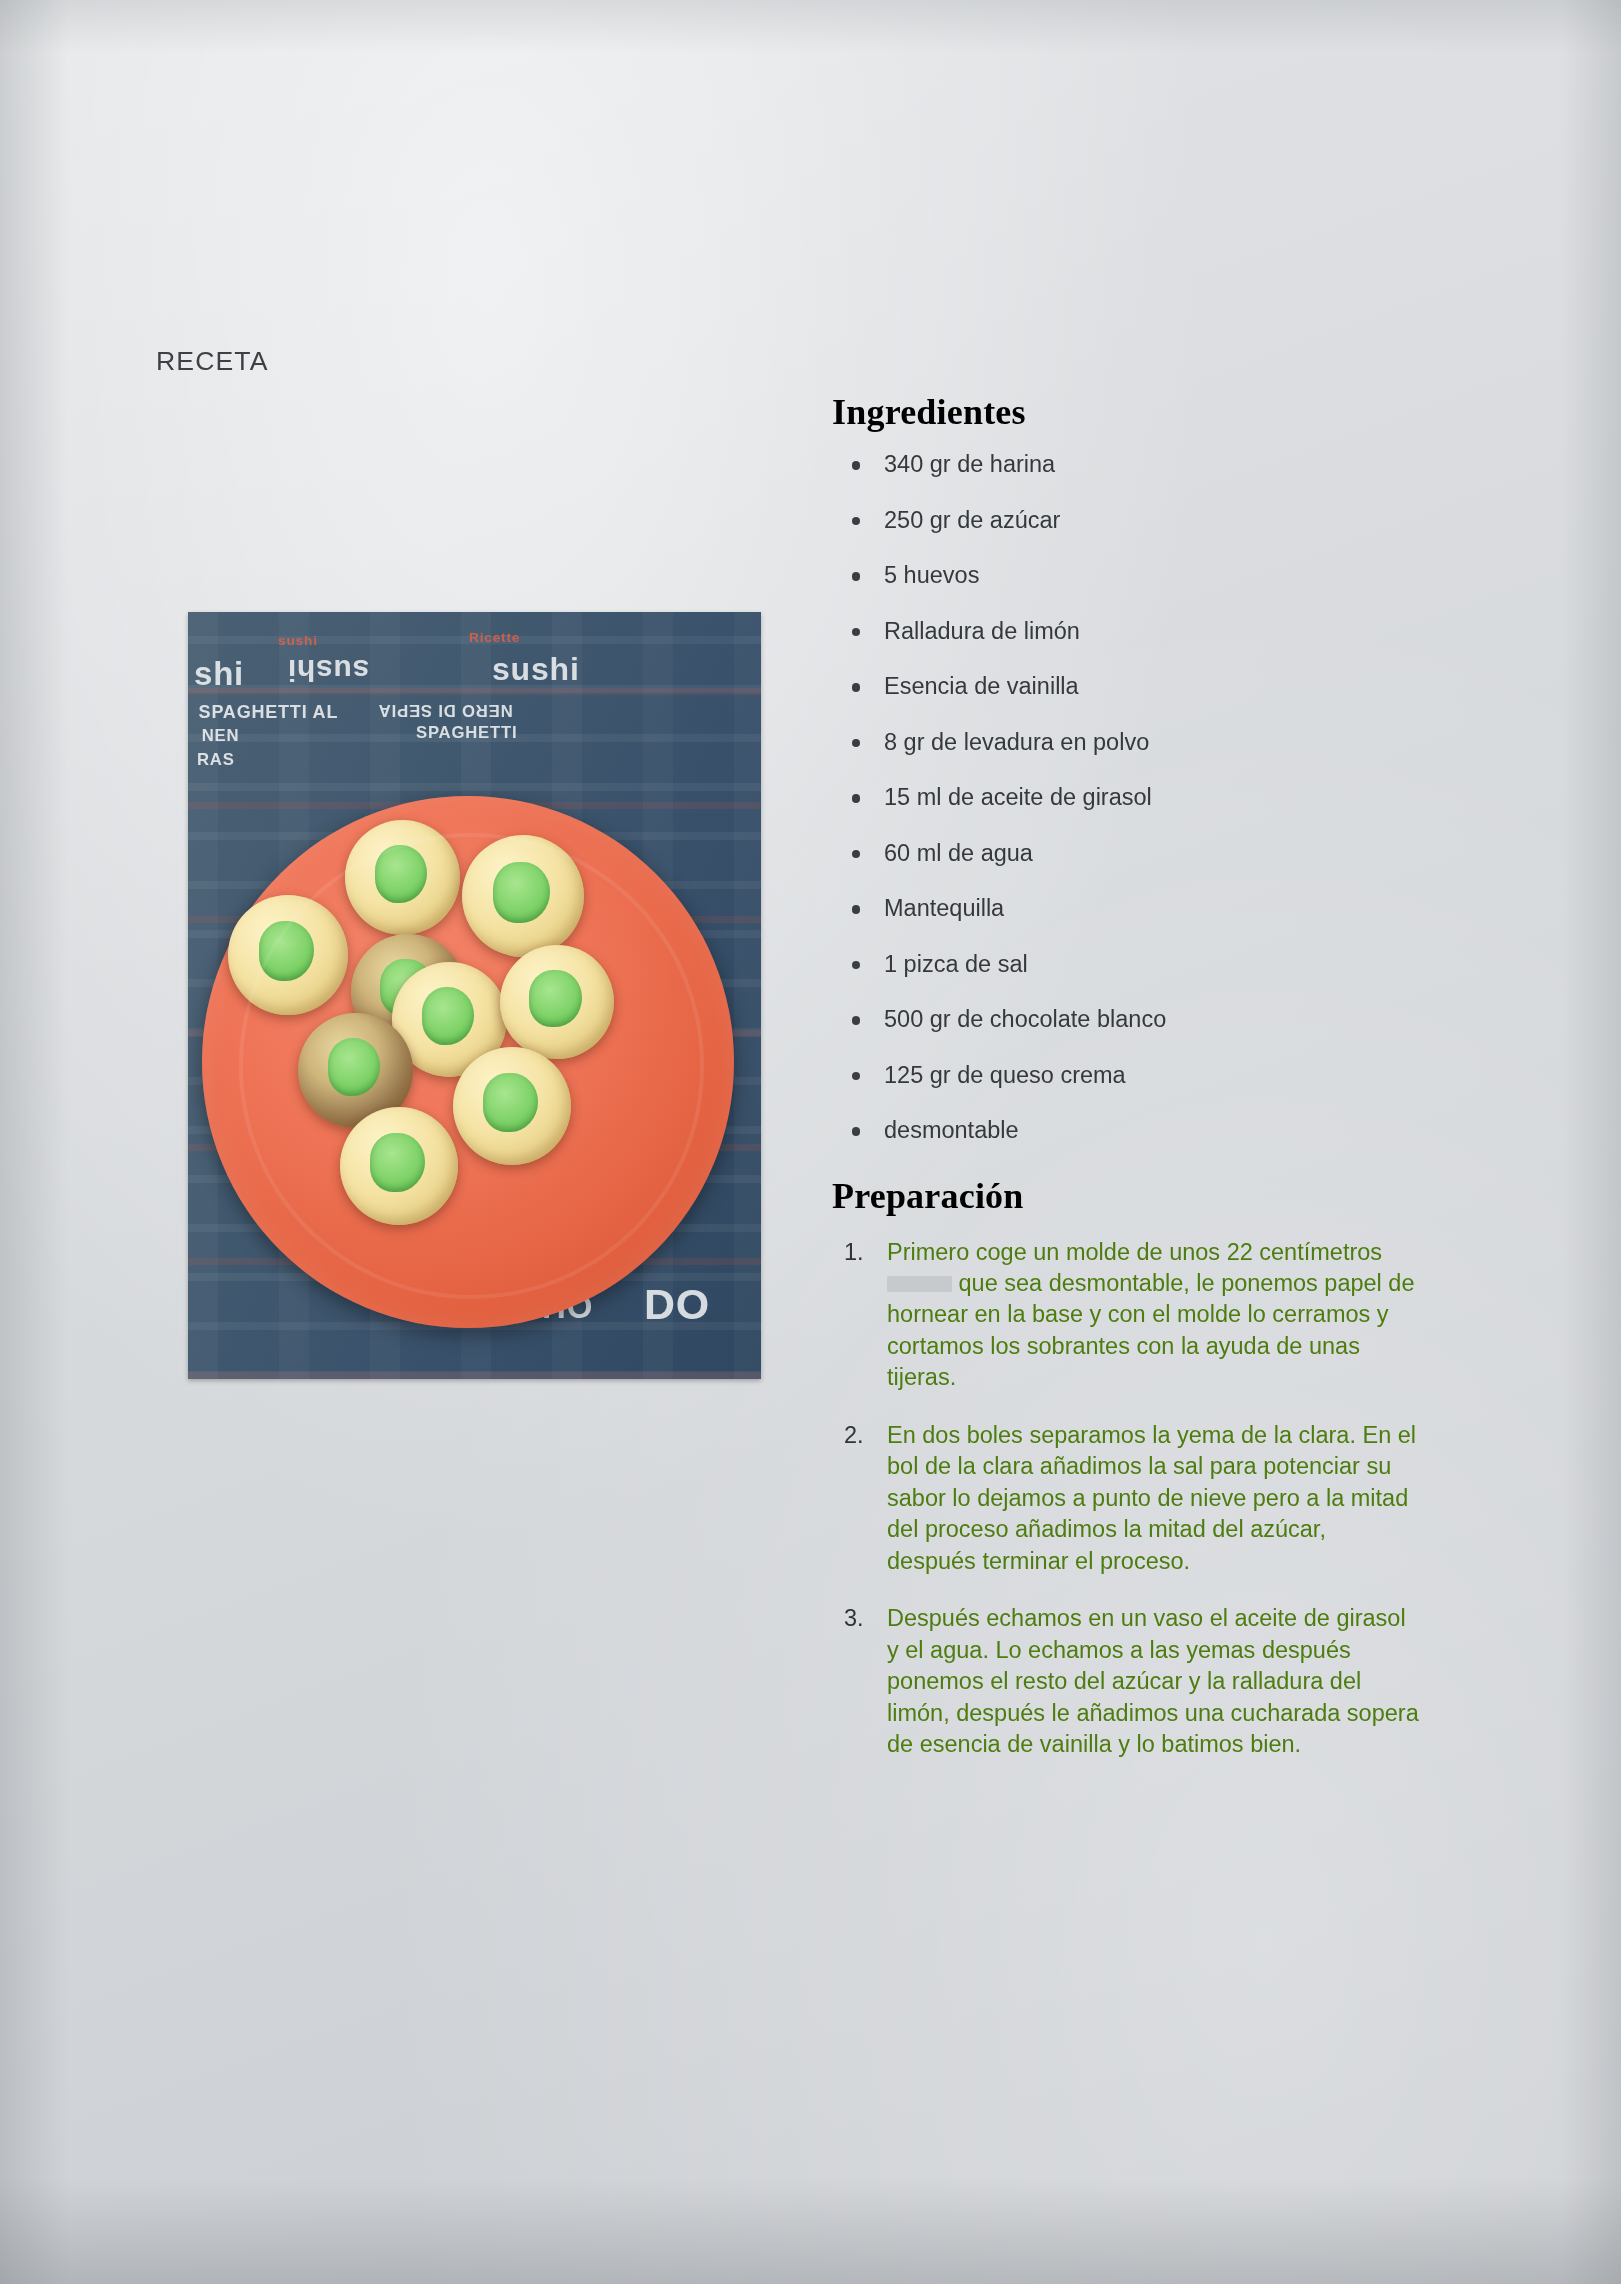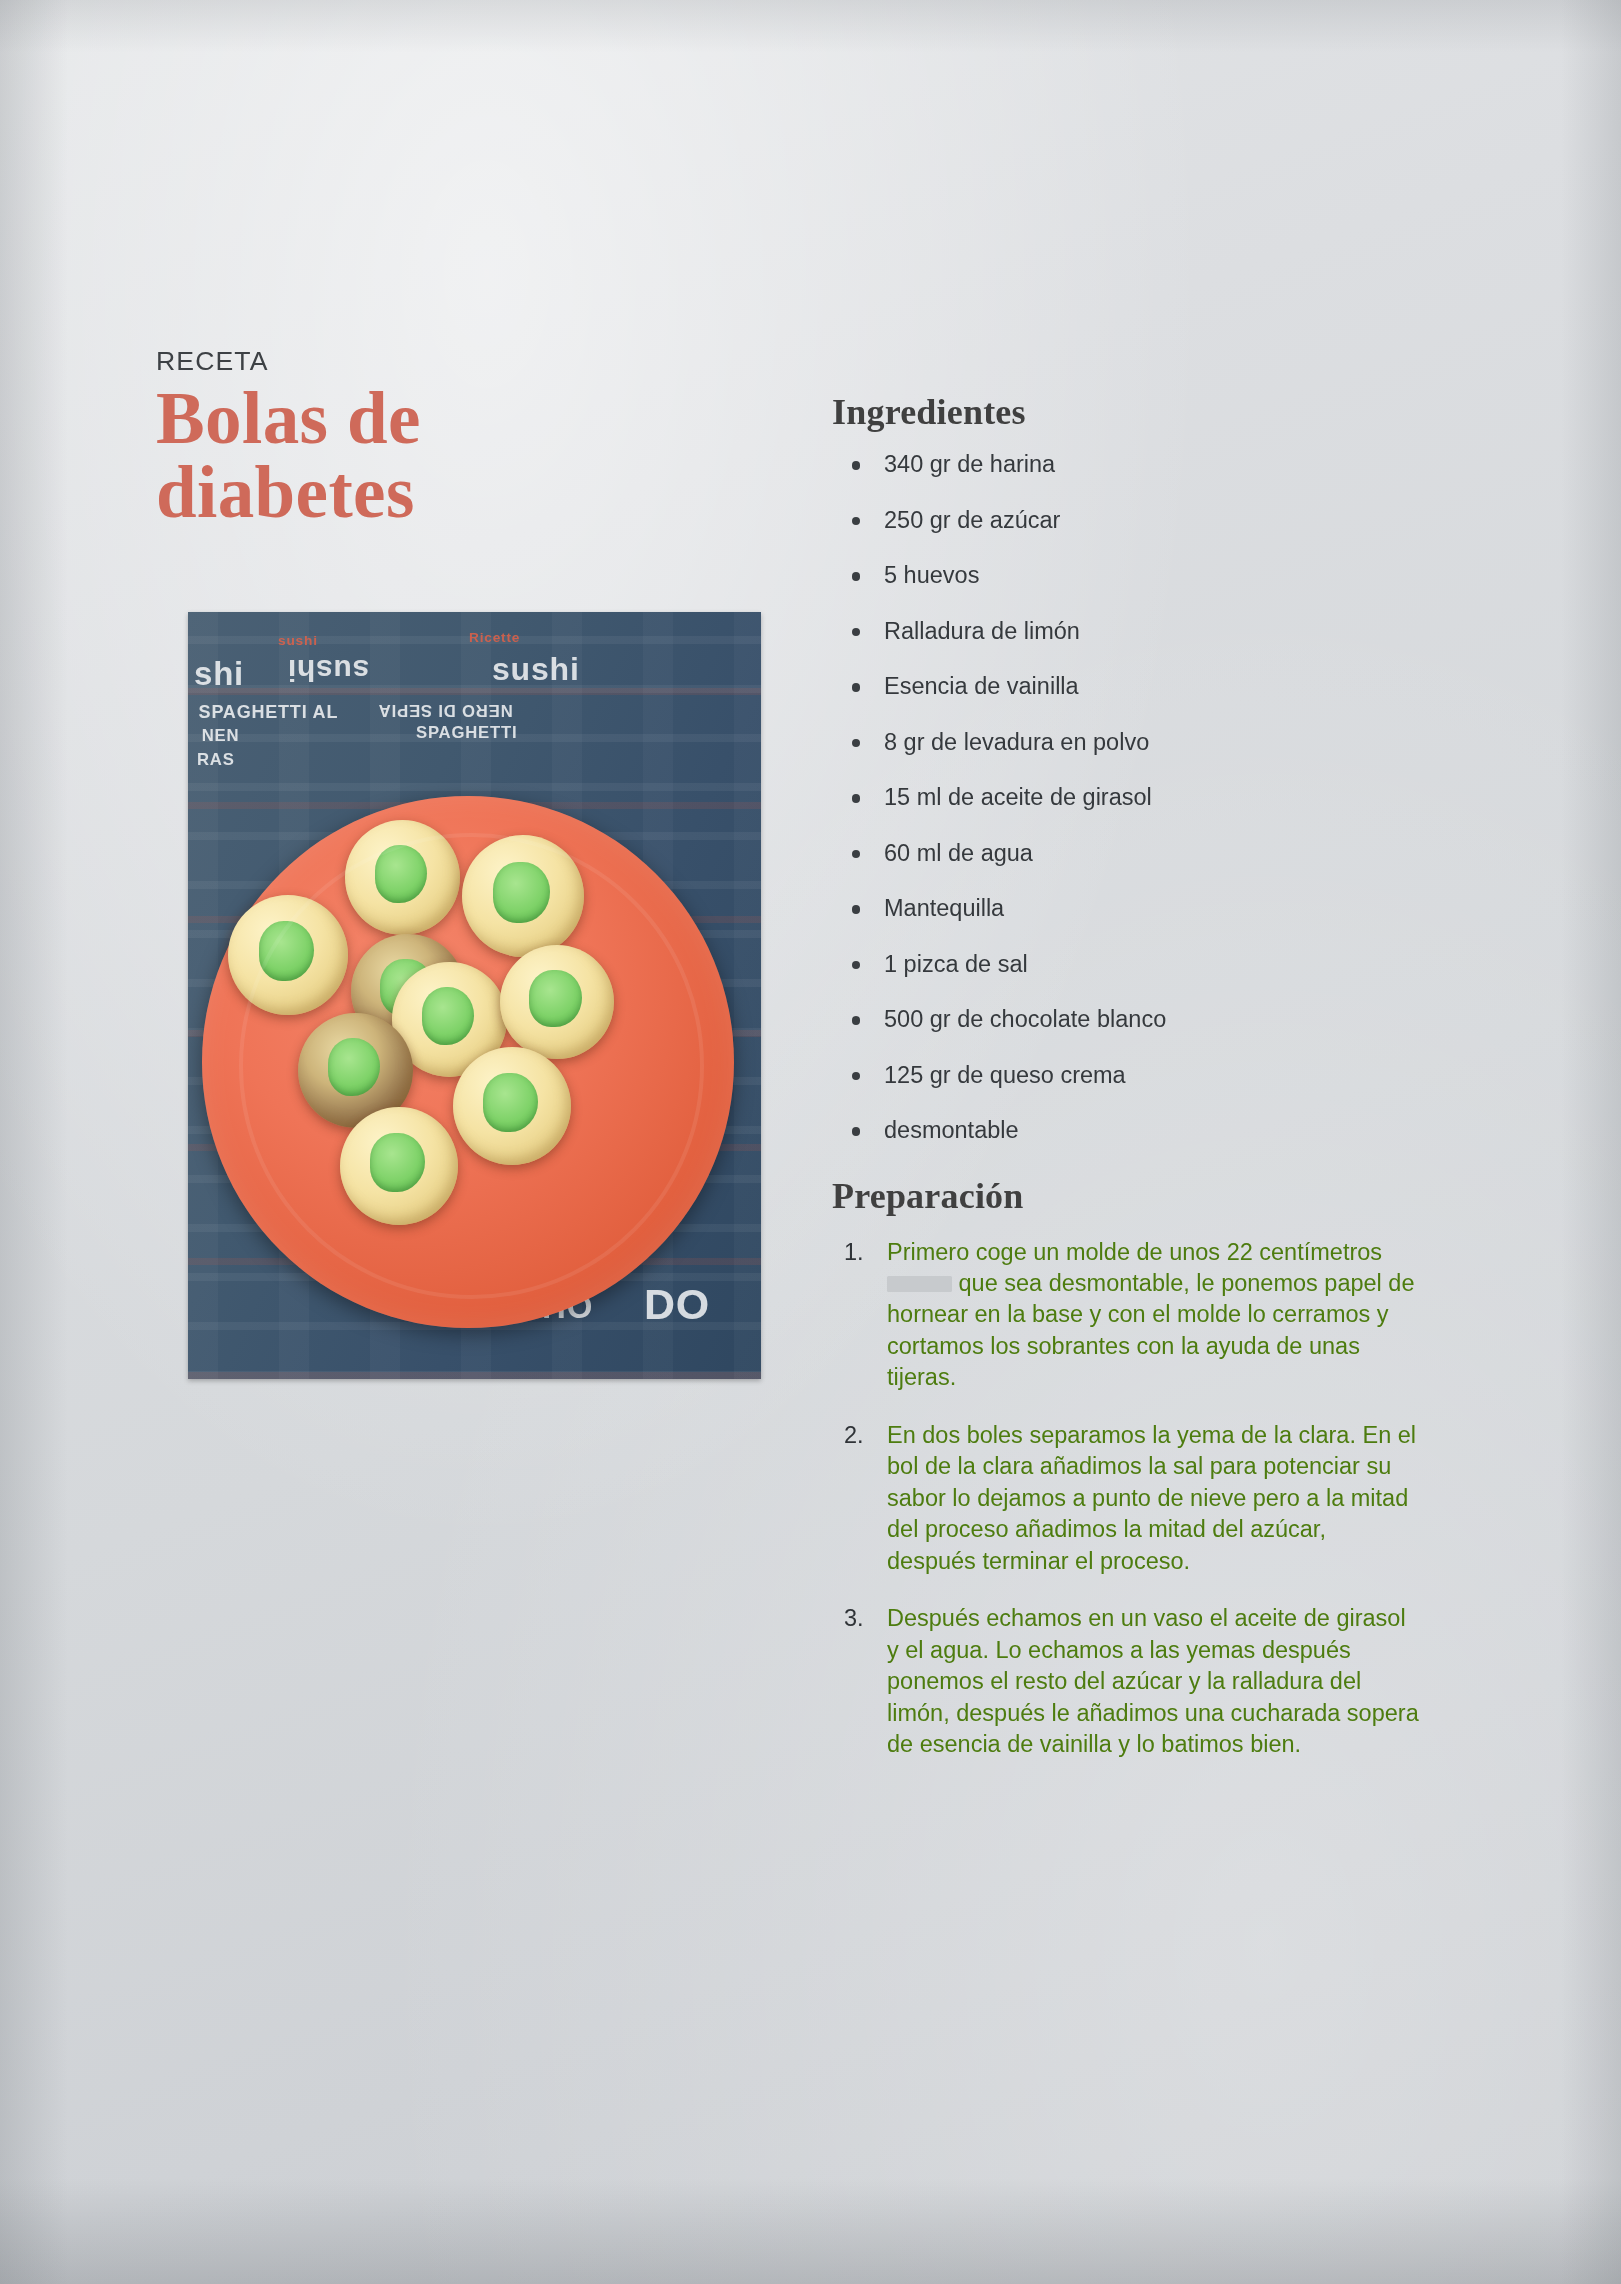--- a/index.html
+++ b/index.html
@@ -158,21 +158,21 @@
   .right-col {
     position: absolute;
     left: 832px;
     top: 391px;
     width: 608px;
   }
   .section-title {
     font-family: "Liberation Serif", serif;
     font-weight: bold;
     font-size: 36px;
-    color: #404040;
+    color: #000000;
     margin: 0 0 20px 0;
     letter-spacing: 0.2px;
   }
   ul.ingredients {
     list-style: none;
     margin: 0;
     padding: 0;
   }
   ul.ingredients li {
     position: relative;
@@ -231,21 +231,20 @@
 </style>
 </head>
 <body>
 
 <div class="sheet"></div>
 
 <div class="page">
 
   <div class="left-col">
     <p class="kicker">RECETA</p>
-    <h1 class="title">Bolas de diabetes</h1>
   </div>
 
   <div class="photo">
     <div class="bg"></div>
 
     <div class="word" style="left:6px; top:43px; font-size:33px;">shi</div>
     <div class="word flip" style="left:99px; top:41px; font-size:30px;">sushi</div>
     <div class="word" style="left:304px; top:39px; font-size:32px;">sushi</div>
     <div class="word" style="left:10.6px; top:90px; font-size:18px;">SPAGHETTI AL</div>
     <div class="word flip" style="left:190px; top:88px; font-size:16.7px;">NERO DI SEPIA</div>

